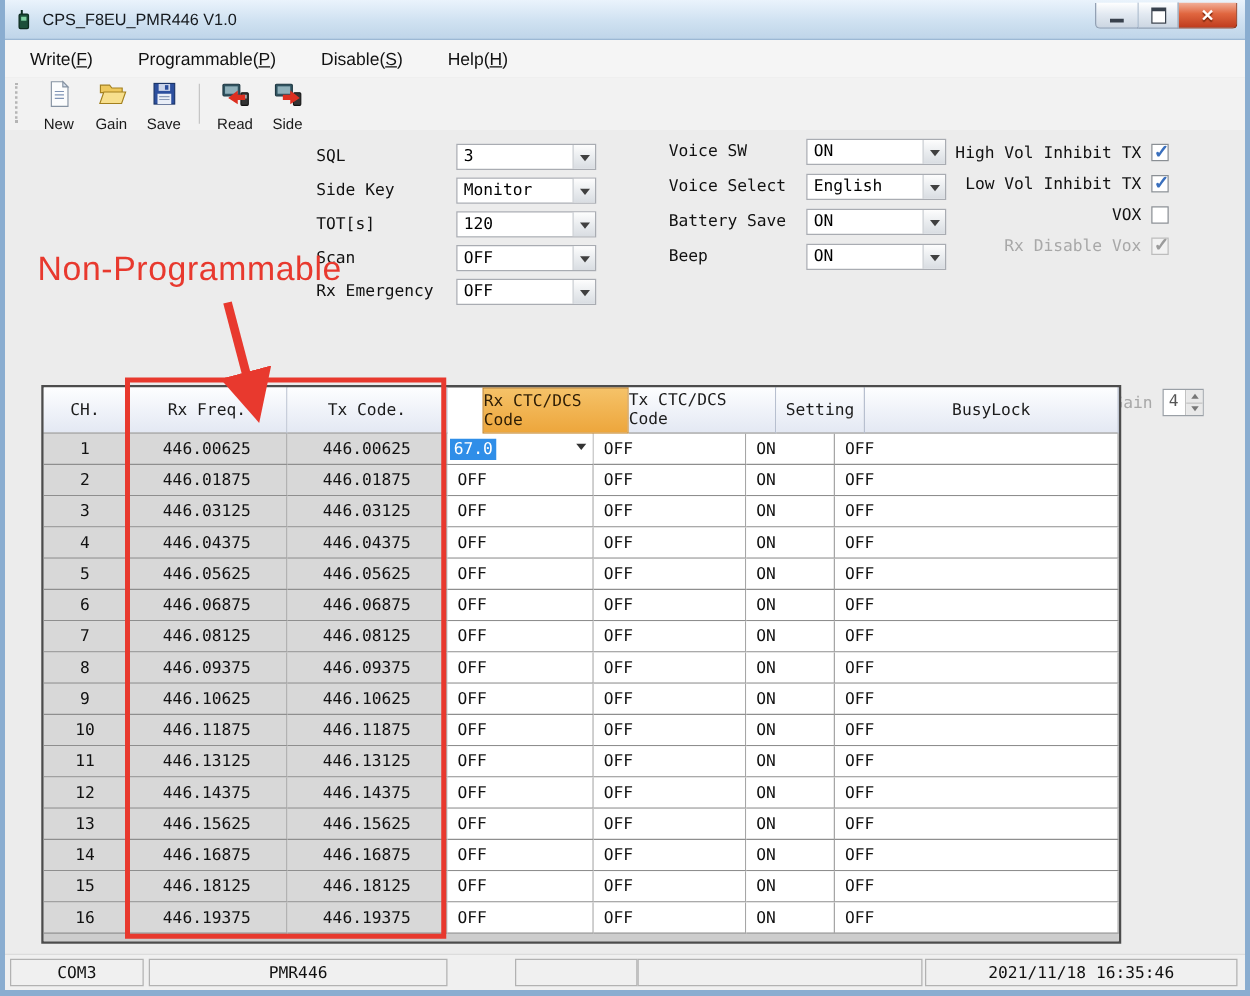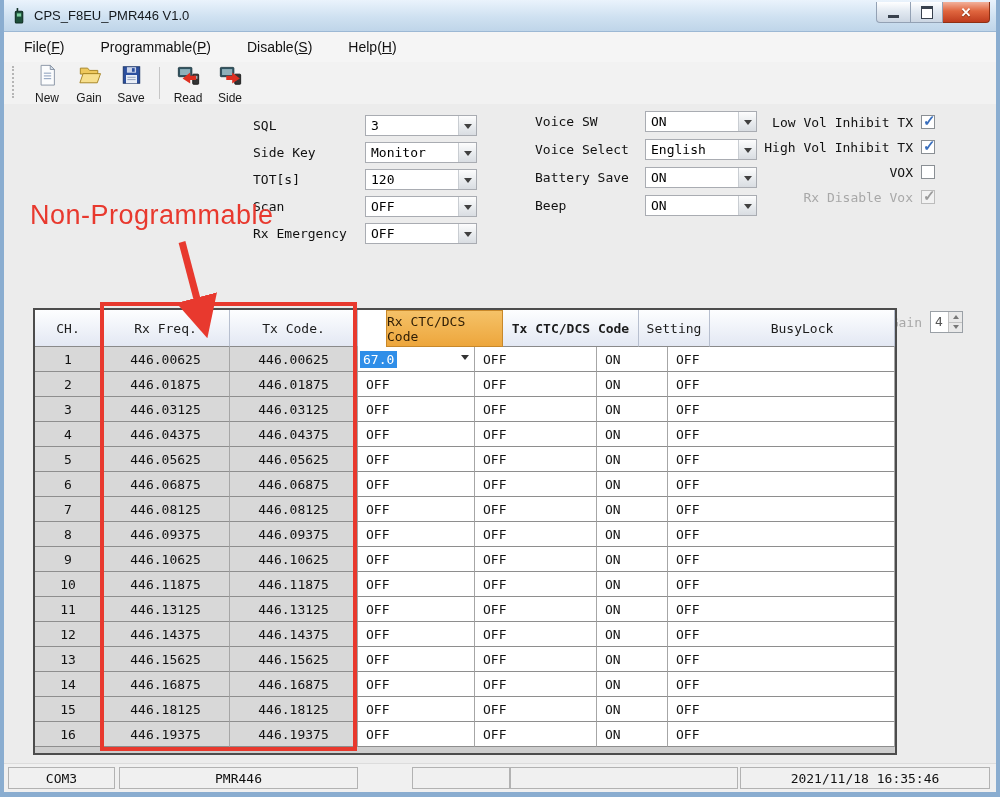--- a/index.html
+++ b/index.html
@@ -119,21 +119,21 @@
     <div class="wb max">
         <span class="glyph-max"></span>
       </div>
     <div class="wb close">
         <span class="glyph-close">✕</span>
       </div>
   </div>
 </div>
 
 <div class="menubar" id="menubar">
-    <span class="menu-item"><span>File(</span><u>F</u><span>)</span></span>
+    <span class="menu-item"><span>Write(</span><u>F</u><span>)</span></span>
     <span class="menu-item"><span>Programmable(</span><u>P</u><span>)</span></span>
     <span class="menu-item"><span>Disable(</span><u>S</u><span>)</span></span>
     <span class="menu-item"><span>Help(</span><u>H</u><span>)</span></span>
   </div>
 
 <div class="toolbar">
   <div class="grip"></div>
   <div id="toolbtns" style="display:flex">
       <div class="tbtn">
         <span><svg viewBox="0 0 24 24">
@@ -264,25 +264,25 @@
         <div class="combo" style="width: 112px;">
           <span class="val">ON</span>
           <span class="drop">
             <span class="tri"></span>
           </span>
         </div>
       </div>
     </div>
   <div class="col-cb" id="col-cb">
       <div class="cbrow">
+        <span class="slabel">High Vol Inhibit TX</span>
+        <span class="cb checked"></span>
+      </div>
+      <div class="cbrow">
         <span class="slabel">Low Vol Inhibit TX</span>
-        <span class="cb checked"></span>
-      </div>
-      <div class="cbrow">
-        <span class="slabel">High Vol Inhibit TX</span>
         <span class="cb checked"></span>
       </div>
       <div class="cbrow">
         <span class="slabel">VOX</span>
         <span class="cb"></span>
       </div>
       <div class="cbrow">
         <span class="slabel dis">Rx Disable Vox</span>
         <span class="cb checked disabled"></span>
       </div>
@@ -313,21 +313,21 @@
     <line x1="178" y1="138" x2="198" y2="214" stroke="#e8392e" stroke-width="7" marker-end="url(#ah)"></line>
   </svg>
   <div class="redrect"></div>
 
   <div class="grid" id="grid">
       <div class="gh">
         <div class="hc" style="width: 67px;">CH.</div>
         <div class="hc" style="width: 128px;">Rx Freq.</div>
         <div class="hc" style="width: 128px;">Tx Code.</div>
         <div class="hc orange" style="width: 117px; margin-left: 28px;">Rx CTC/DCS Code</div>
-        <div class="hc" style="width: 136px; font-weight: bold;">Tx CTC/DCS Code</div>
+        <div class="hc" style="width: 118px;">Tx CTC/DCS Code</div>
         <div class="hc" style="width: 71px;">Setting</div>
         <div class="hc" style="flex: 1 1 0%;">BusyLock</div>
       </div>
       <div class="gr">
         <div class="gc gray" style="width: 67px;">1</div>
         <div class="gc gray" style="width: 128px;">446.00625</div>
         <div class="gc gray" style="width: 128px;">446.00625</div>
         <div class="gc white" style="width: 117px; padding: 0px;">
           <div class="gcombo">
             <span class="sel">67.0</span>

